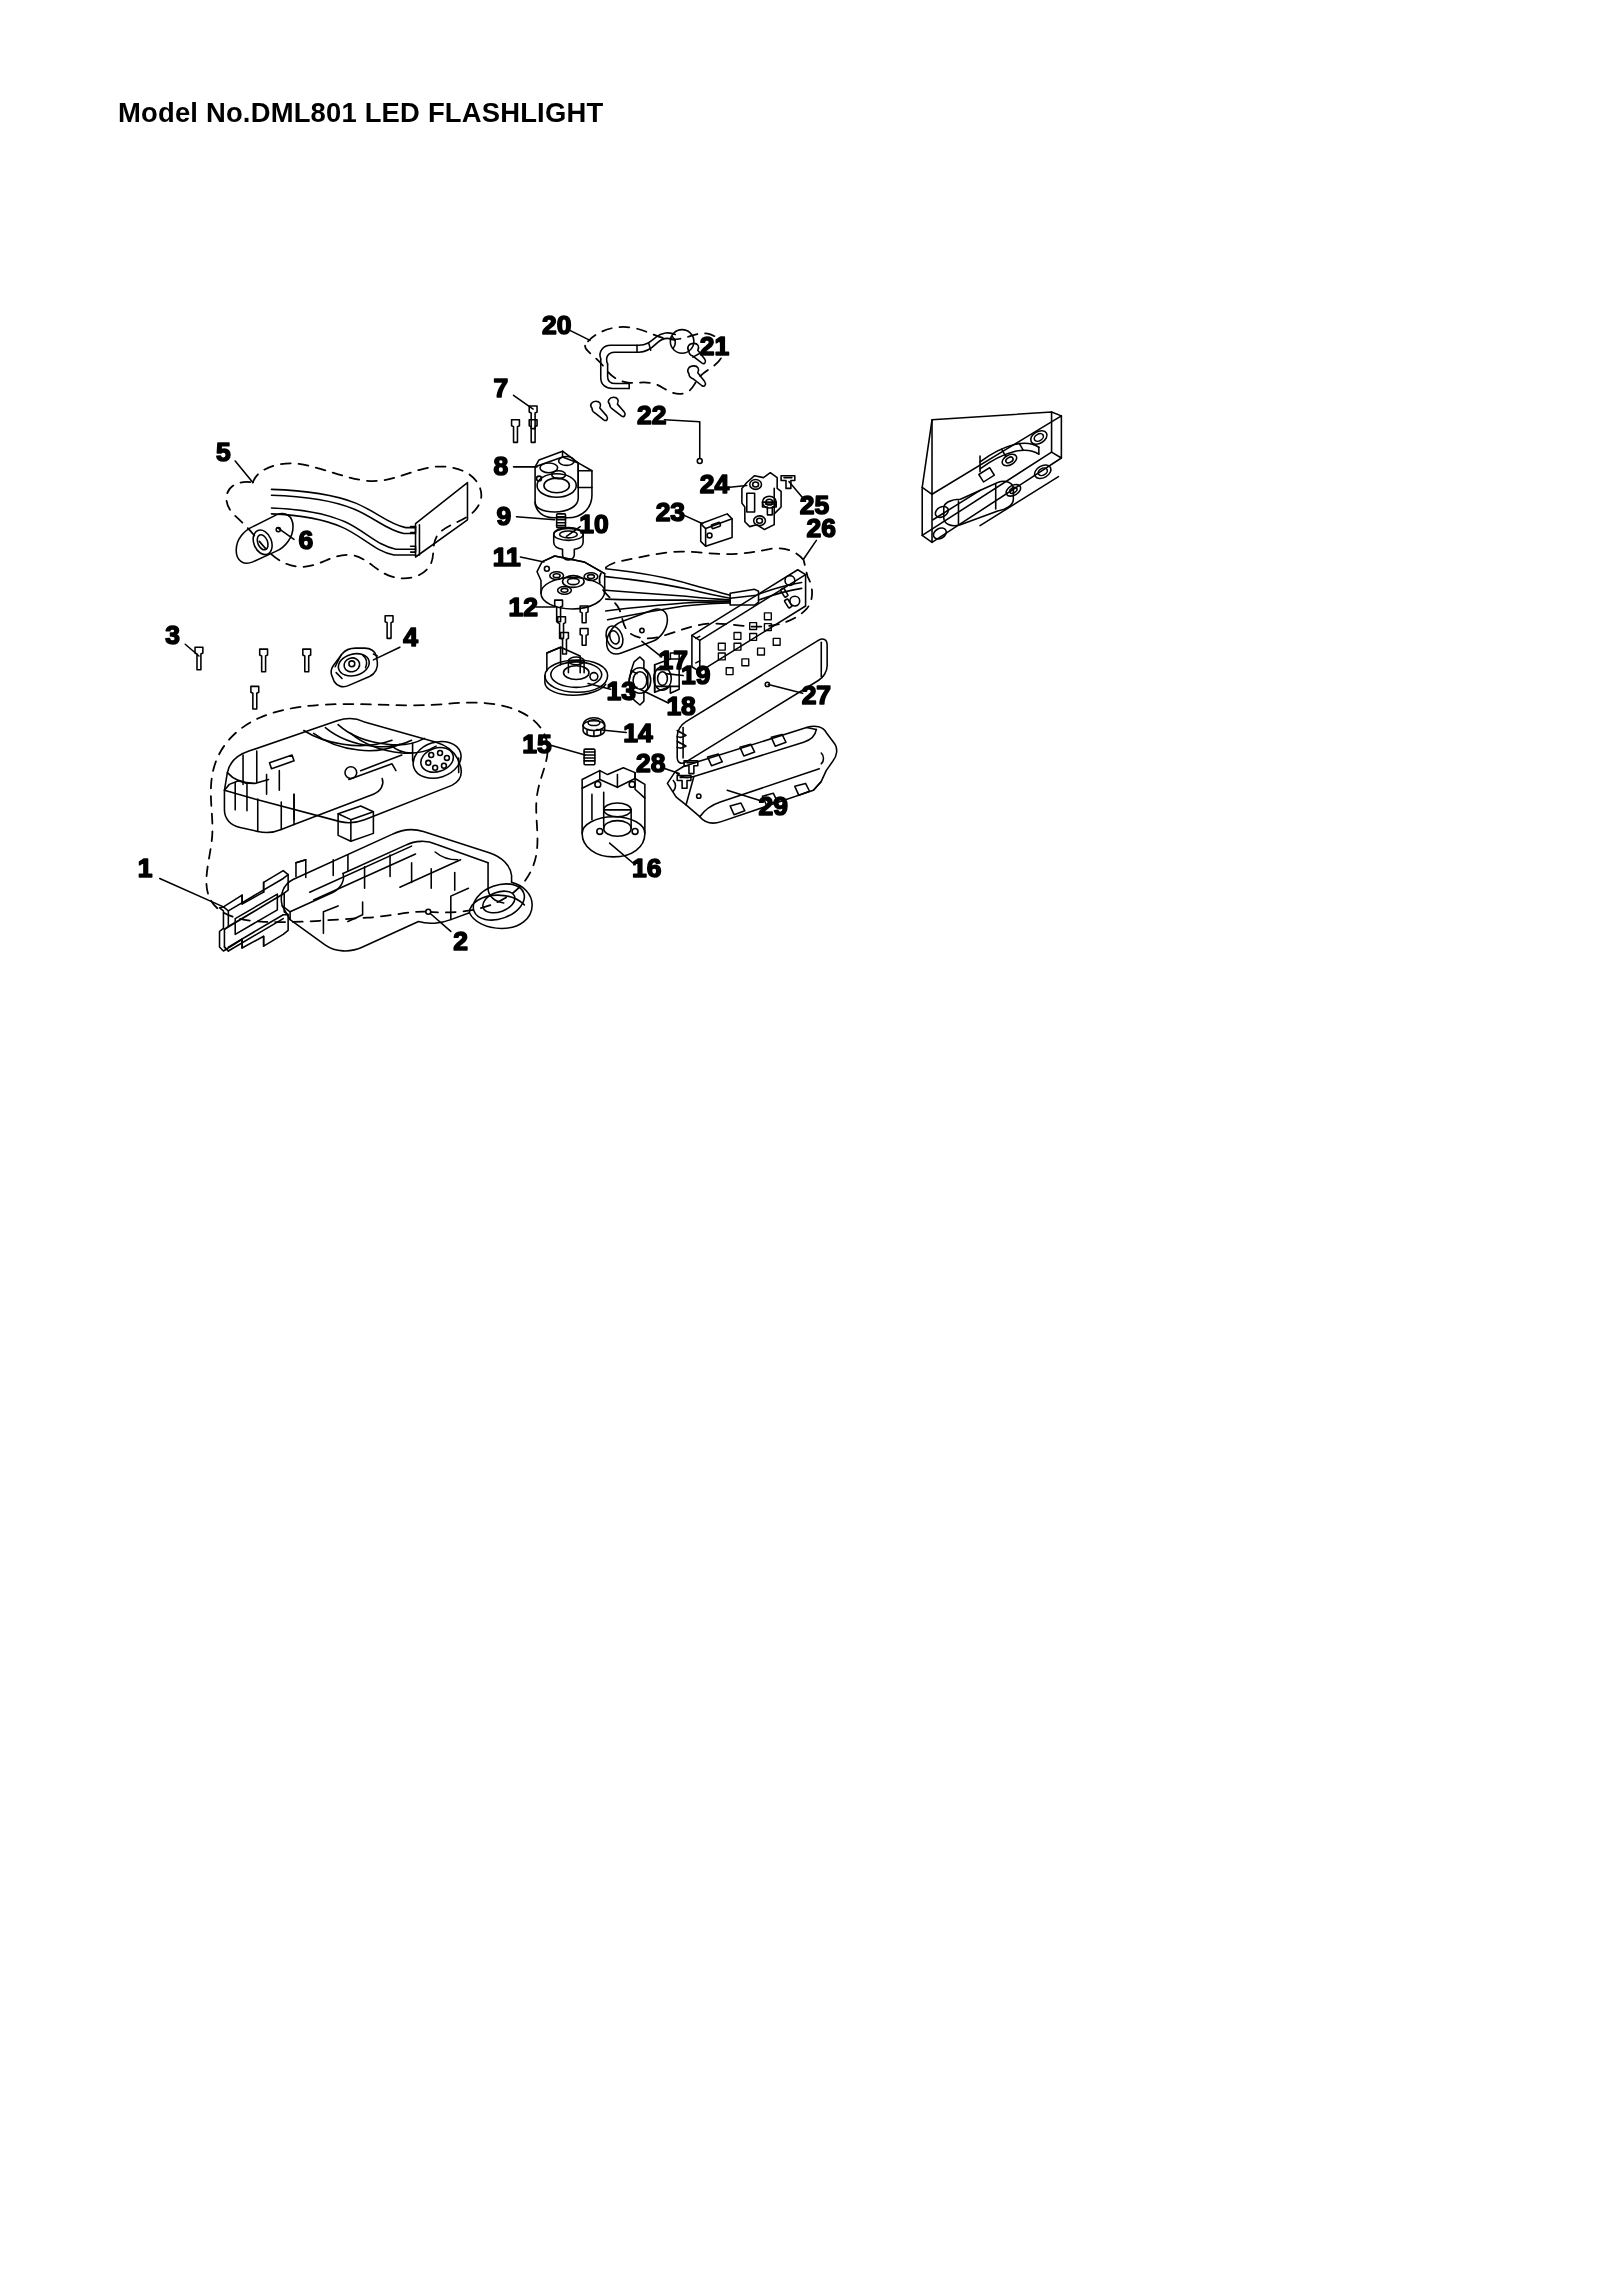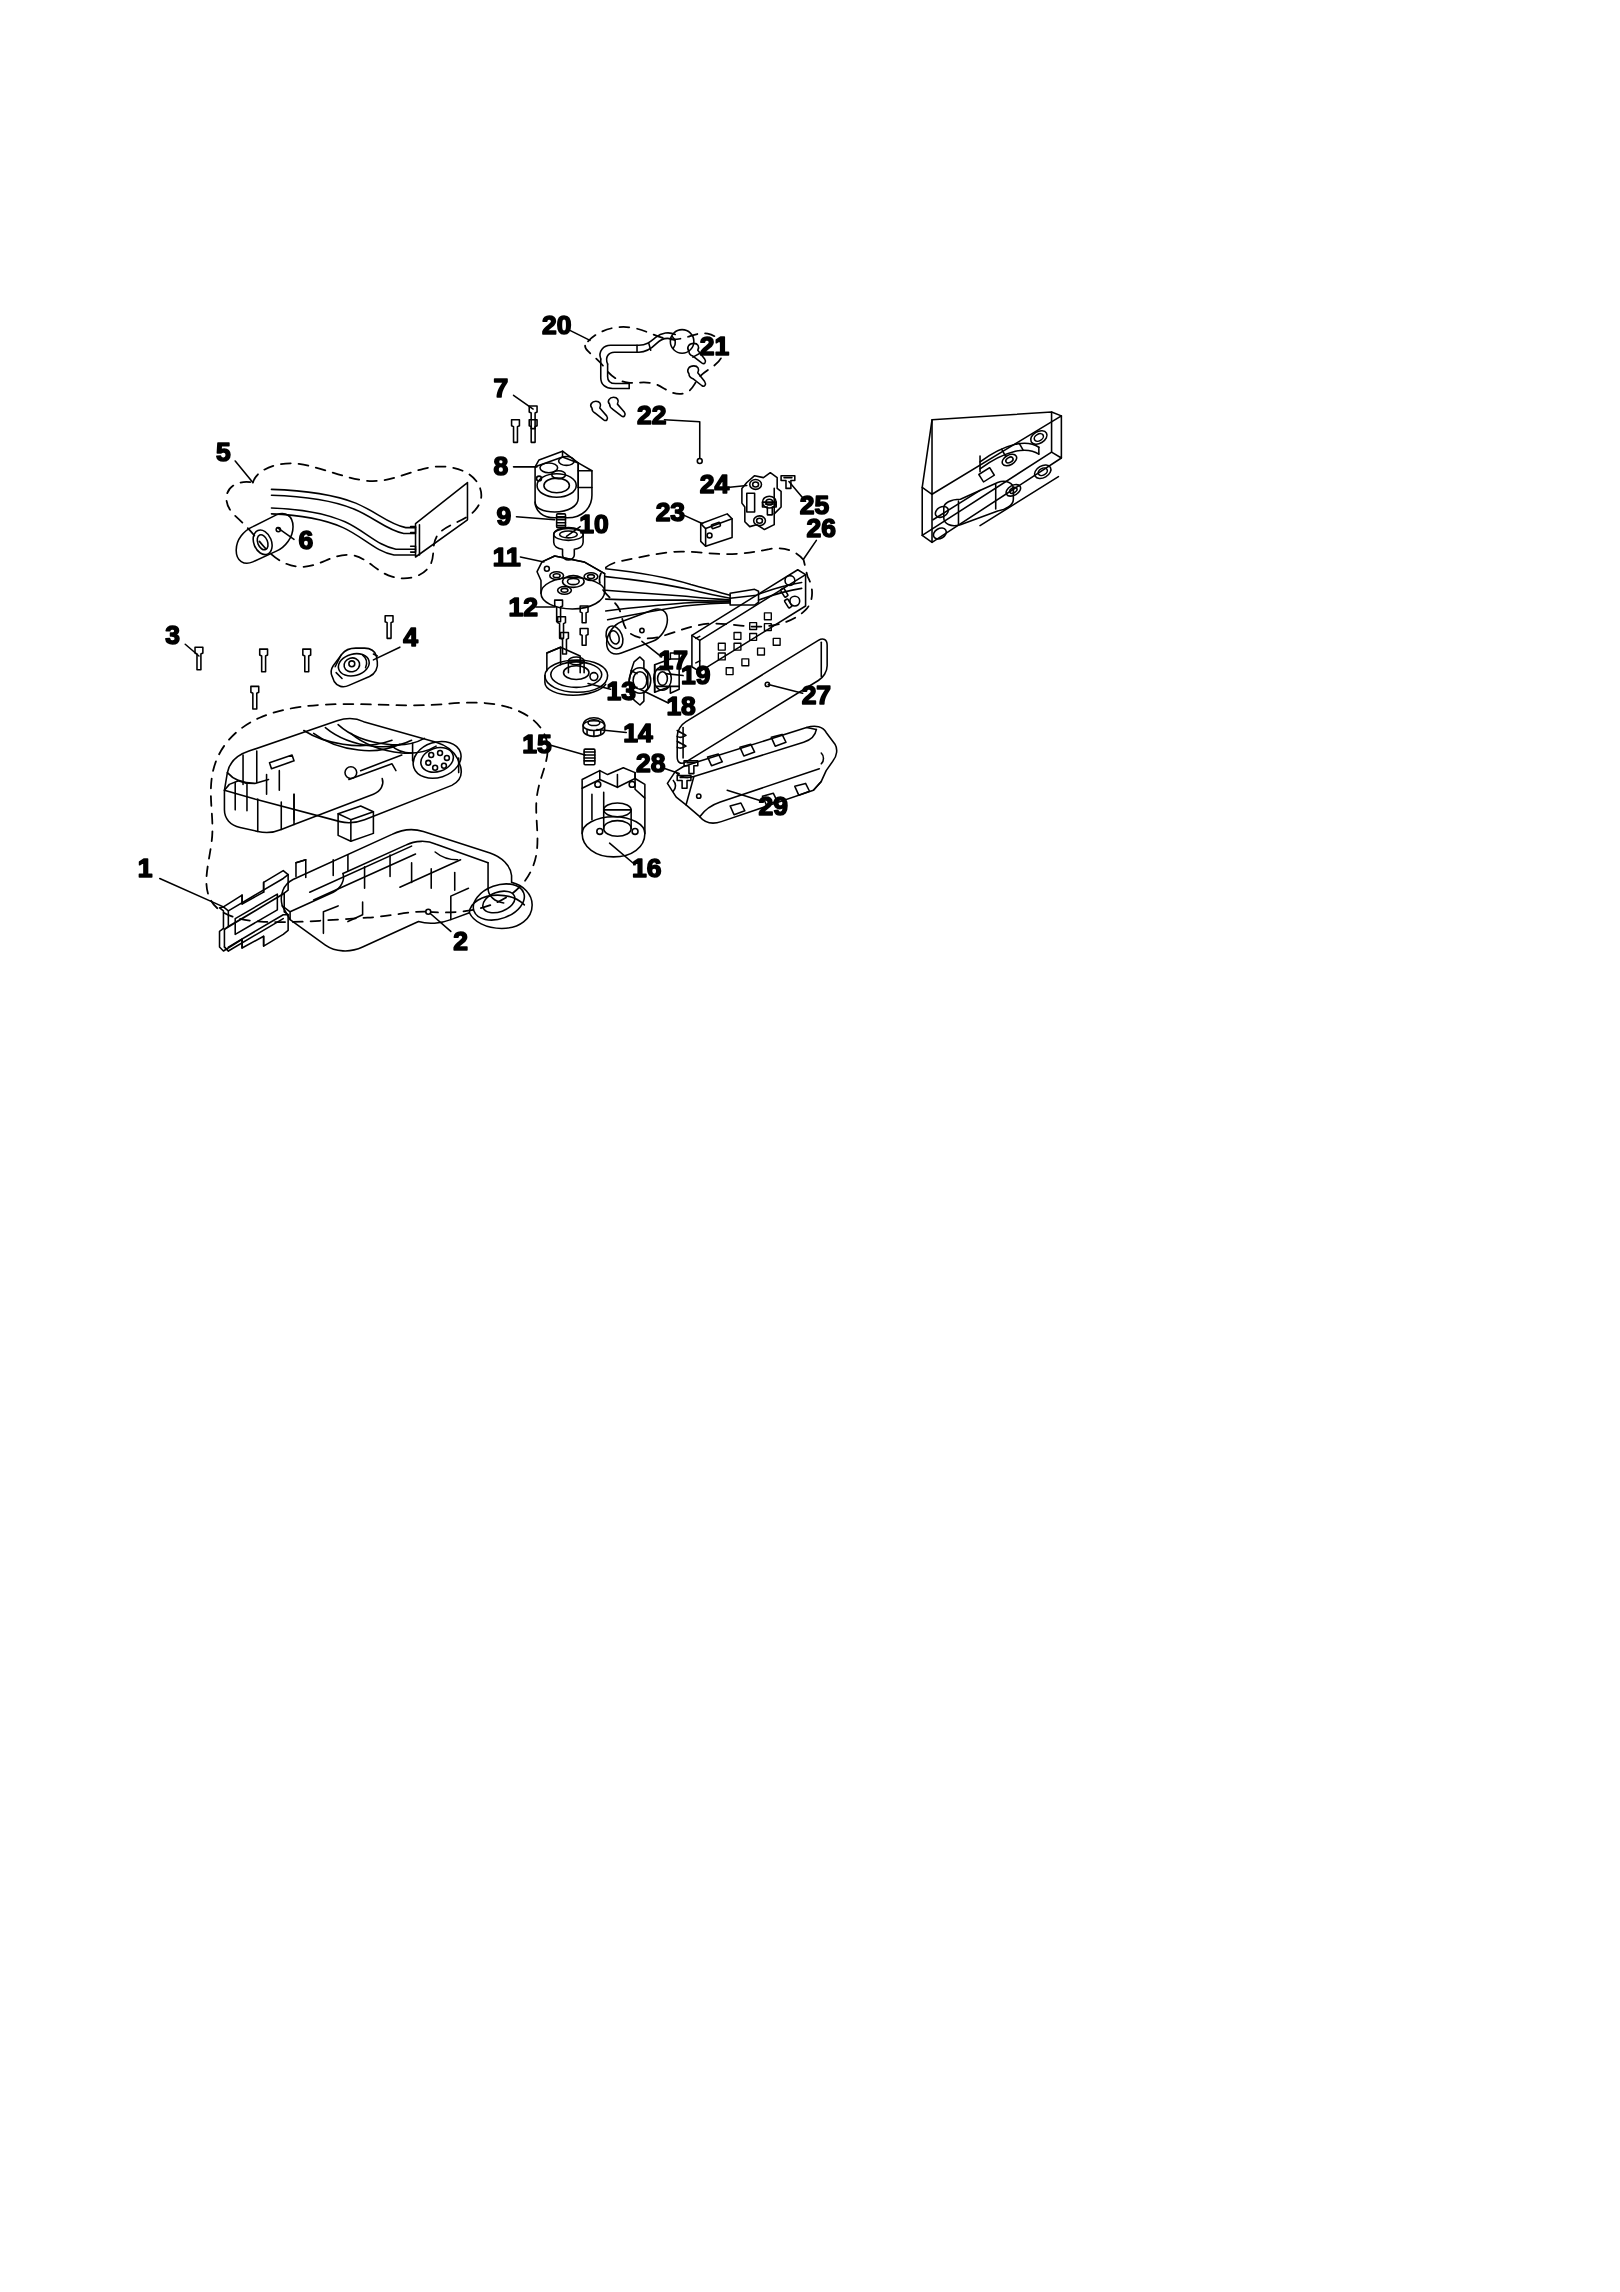--- a/index.html
+++ b/index.html
@@ -26,20 +26,21 @@
     font-size:27px;
     font-weight:bold;
     fill:#000;
   }
 </style>
 </head>
 <body>
 
 <div id="page">
 
+  <div id="title">Model No.DML801 LED FLASHLIGHT</div>
 
   <div id="diagram">
   <svg width="1620" height="2293" viewBox="0 0 1653 2339" xmlns="http://www.w3.org/2000/svg" fill="none" stroke="#000" stroke-width="1.6" stroke-linejoin="round" stroke-linecap="round">
 
     <g>
       <path stroke-dasharray="10 8" stroke-width="1.8" d="M258,492 C262,478 285,470 305,473 C330,477 350,487 372,490
                C395,493 412,483 432,478 C455,472 478,478 487,492
                C494,503 492,514 482,523 C470,533 455,535 447,545
                C440,554 444,564 440,574 C434,588 415,593 400,588
                C383,583 375,568 358,566 C340,564 328,577 310,578

